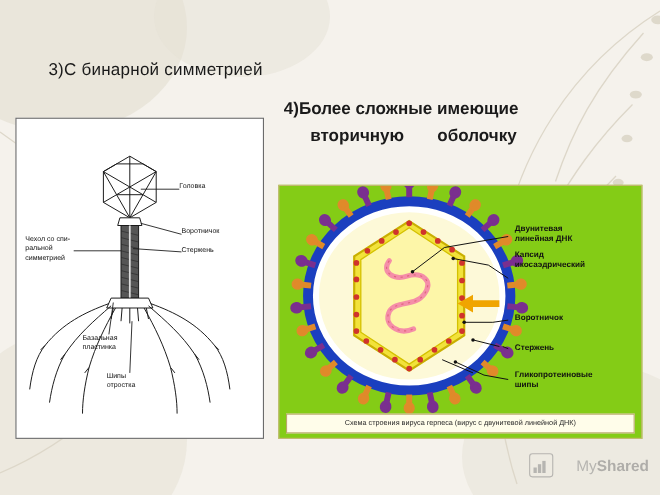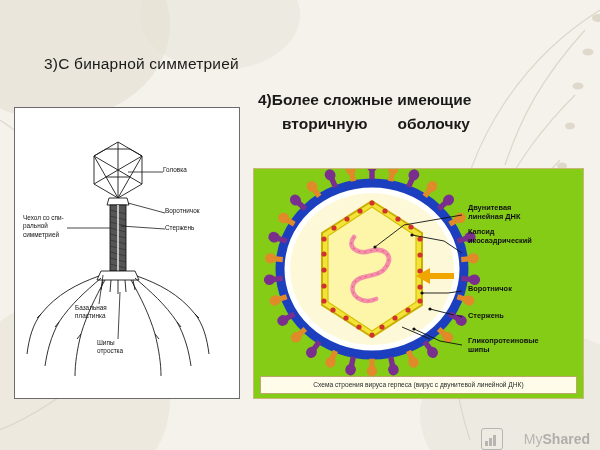--- a/index.html
+++ b/index.html
@@ -125,21 +125,21 @@
     font-size: 6.6px;
     color: #2a2a2a;
     line-height: 9px;
     text-align: center;
   }
 
   
   .watermark {
     position: absolute;
     right: 10px;
-    bottom: 0;
+    bottom: 16px;
     display: flex;
     align-items: center;
     gap: 21px;
     opacity: .55;
     padding-left: 10px;
   }
   .wm-badge {
     width: 20px; height: 20px;
     border: 1.6px solid #8a8a8a;
     border-radius: 3px;

